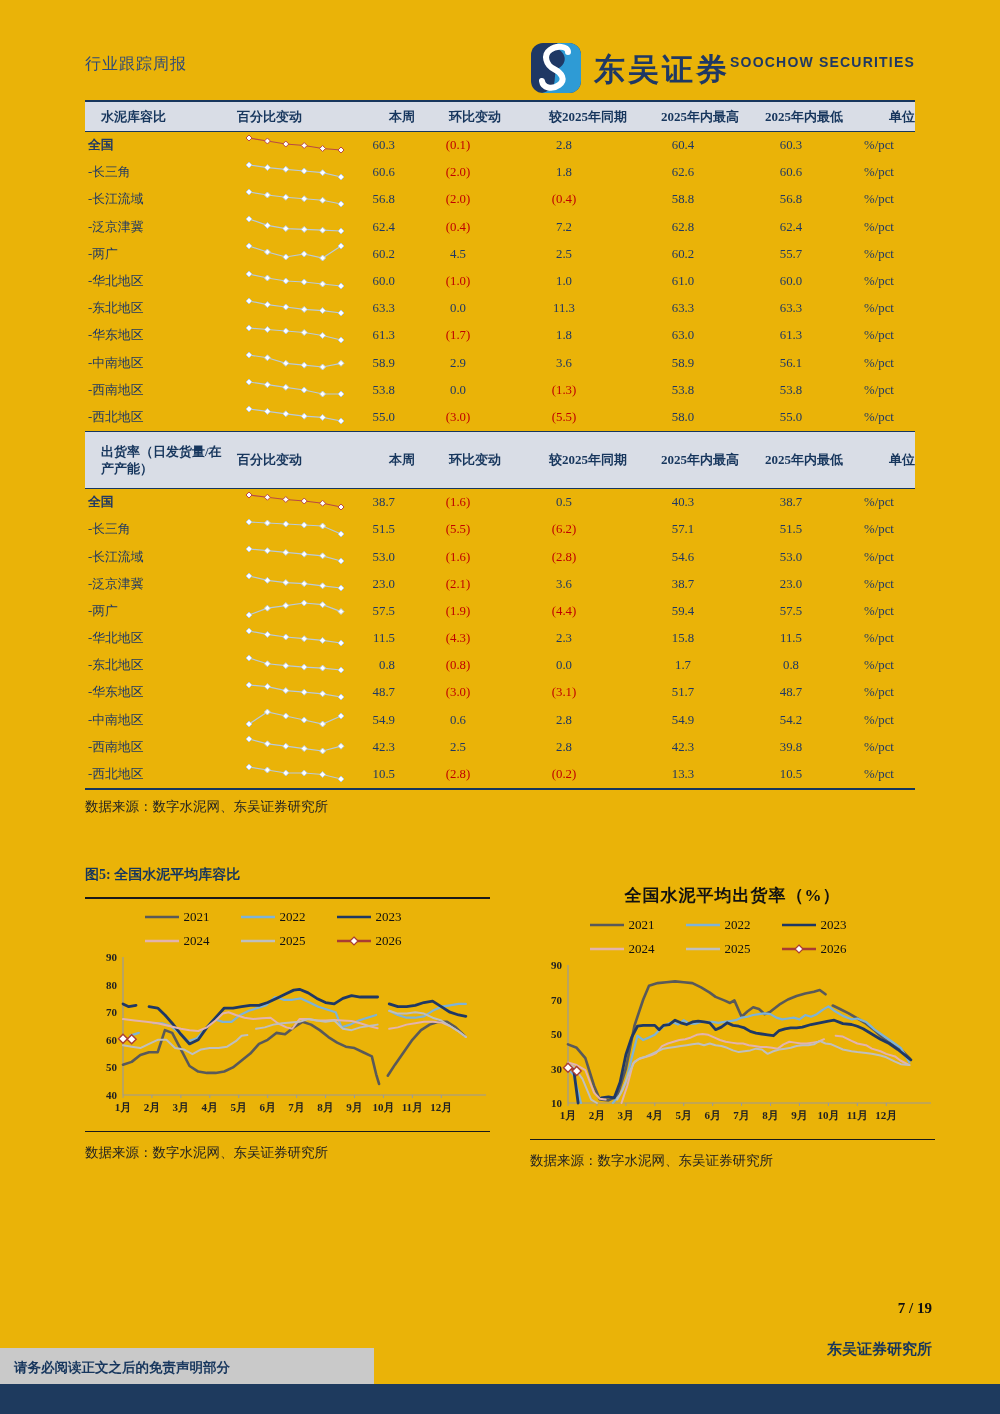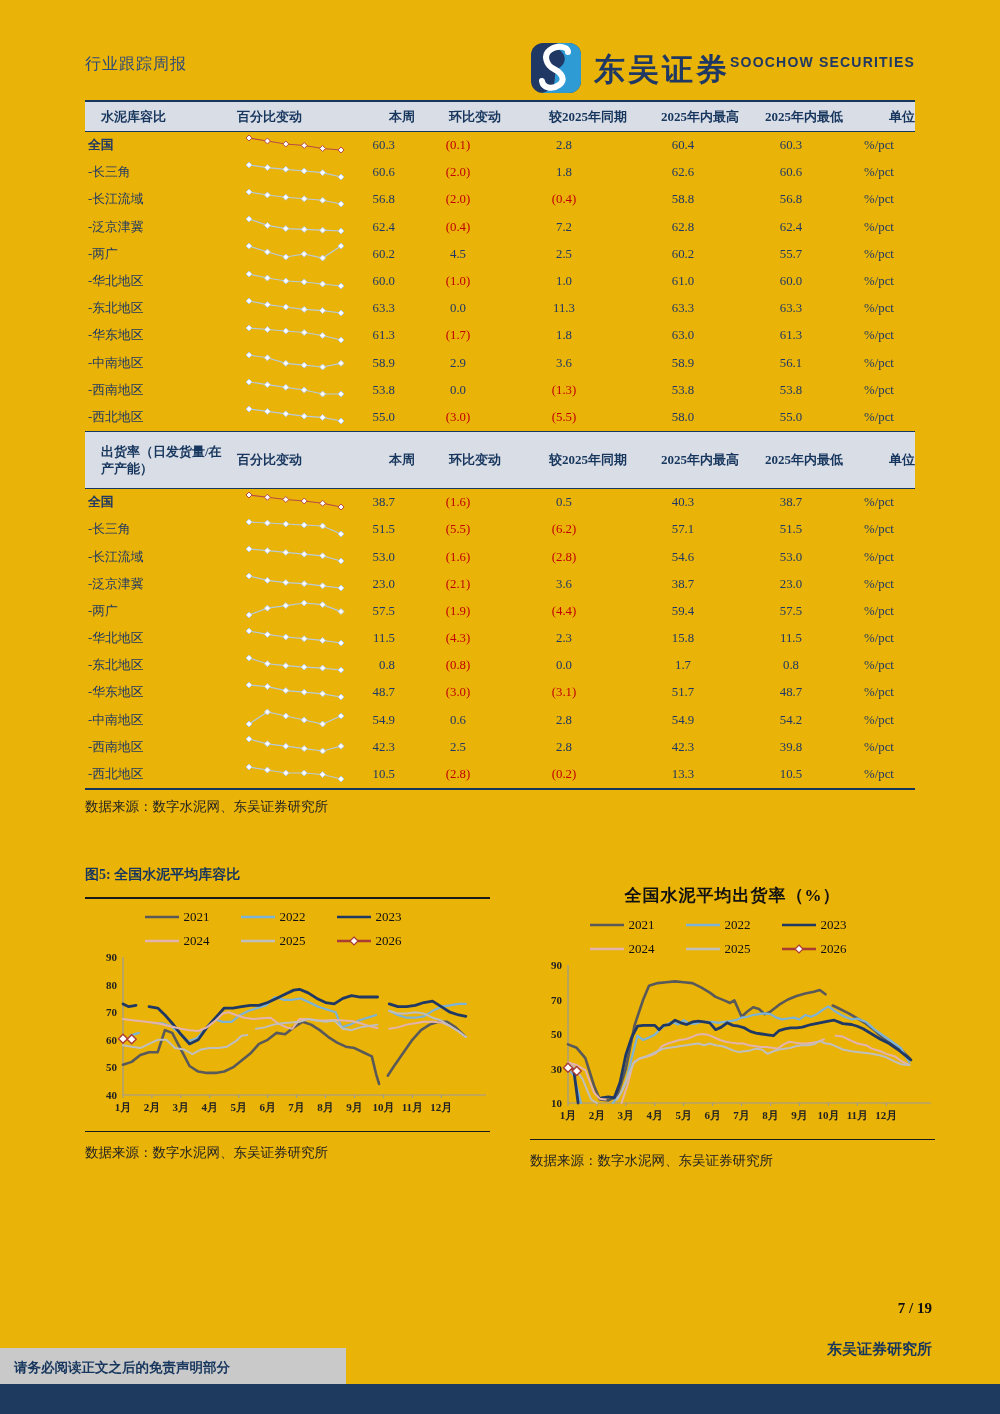--- a/index.html
+++ b/index.html
@@ -44,21 +44,21 @@
   .lg-item { display:flex; align-items:center; width:96px; justify-content:flex-start; }
   .lg-item svg { flex:0 0 auto; }
   .lg-lab { font-size:13px; color:#111; margin-left:4px; }
   .fig-foot { border-bottom:1.8px solid #1a1a1a; margin-top:6px; }
   .fig-src { font-size:13.5px; color:#222; margin-top:12px; }
 
   
   .pageno { position:absolute; top:1300px; right:68px; font-size:15px; font-weight:bold; color:#111; }
   .institute { position:absolute; top:1340px; right:68px; font-size:15px; font-weight:bold; color:#17365d; }
   .foot-bar { position:absolute; left:0; bottom:0; width:1000px; height:30px; background:#1e3a5e; }
-  .disclaimer { position:absolute; left:0; bottom:26px; width:346px; height:40px; background:#c9c9c9;
+  .disclaimer { position:absolute; left:0; bottom:26px; width:374px; height:40px; background:#c9c9c9;
                 font-size:13.5px; font-weight:bold; color:#17365d; line-height:40px; padding-left:14px; }
 </style>
 </head>
 <body>
 
 <div class="page">
 
   <div class="hdr inner">
     <div class="hdr-type">行业跟踪周报</div>
     <div class="brand">

